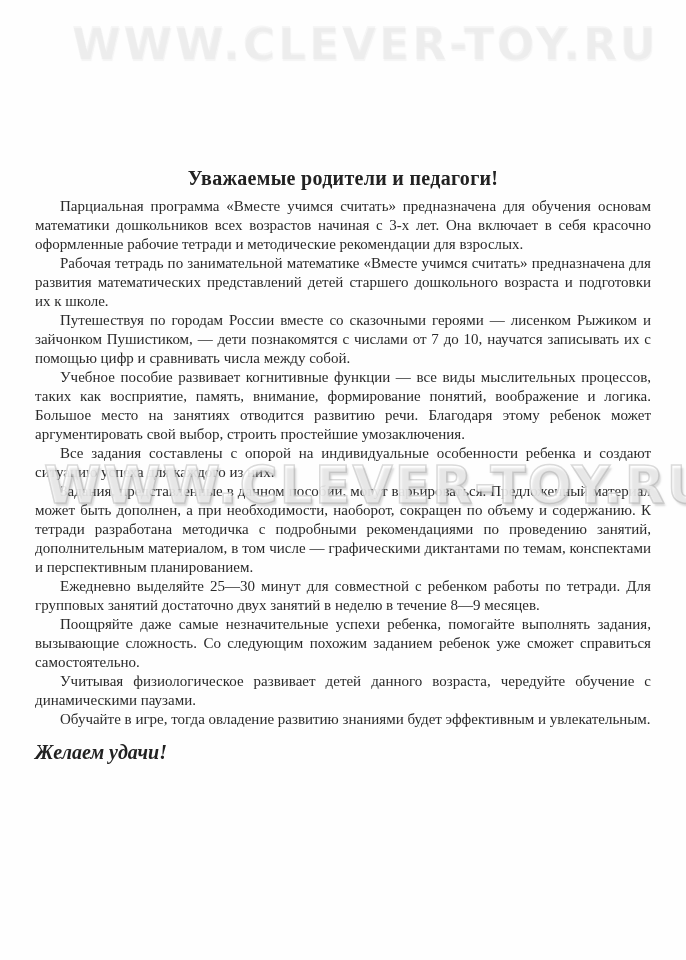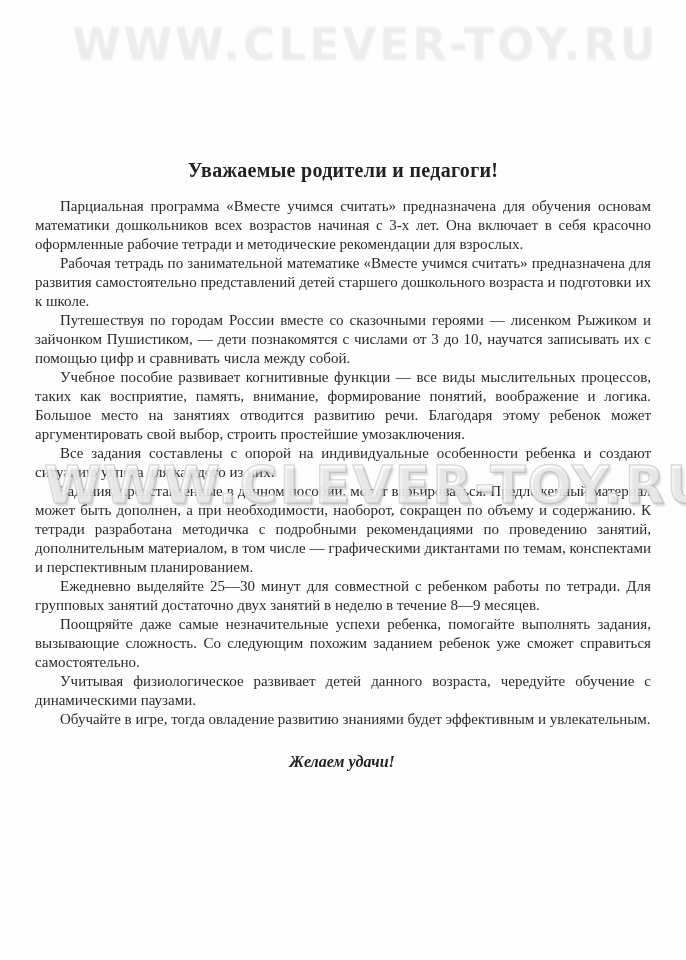--- a/index.html
+++ b/index.html
@@ -43,21 +43,21 @@
     color: rgba(255,255,255,0.35);
     -webkit-text-stroke: 1.5px rgba(150,150,150,0.35);
     text-shadow: 2px 3px 2px rgba(135,135,135,0.30), -1px -1px 1px rgba(255,255,255,0.85);
     z-index: 5;
   }
   .page-title {
     position: absolute;
     top: 151px;
     left: 0;
     right: 0;
-    margin: 8px;
+    margin: 16px;
     text-align: center;
     font-size: 20px;
     font-weight: bold;
     letter-spacing: 0.3px;
     color: #222;
   }
   .content {
     position: absolute;
     top: 197px;
     left: 35px;
@@ -66,42 +66,42 @@
   .content p {
     margin: 0;
     font-size: 15px;
     line-height: 19px;
     text-align: justify;
     text-indent: 25px;
     hyphens: auto;
     -webkit-hyphens: auto;
   }
   .closing {
-    margin-top: 24px;
+    margin-top: 12px;
     padding-right: 2px;
-    text-align: center;
-    font-size: 16px;
+    text-align: left;
+    font-size: 20px;
     font-weight: bold;
     font-style: italic;
     color: #222;
   }
 </style>
 </head>
 <body>
 
 <div class="page" lang="ru">
 
   <div class="watermark watermark-top">WWW.CLEVER-TOY.RU</div>
 
   <h1 class="page-title">Уважаемые родители и педагоги!</h1>
 
   <div class="content">
     <p>Парциальная программа «Вместе учимся считать» предназначена для обучения основам математики дошкольников всех возрастов начиная с 3-х лет. Она включает в себя красочно оформленные рабочие тетради и методические рекомендации для взрослых.</p>
-    <p>Рабочая тетрадь по занимательной математике «Вместе учимся считать» предназначена для развития самостоятельно представлений детей старшего дошкольного возраста и подготовки их к школе.</p>
-    <p>Путешествуя по городам России вместе со сказочными героями — лисенком Рыжиком и зайчонком Пушистиком, — дети познакомятся с числами от 3 до 10, научатся записывать их с помощью цифр и сравнивать числа между собой.</p>
+    <p>Рабочая тетрадь по занимательной математике «Вместе учимся считать» предназначена для развития математических представлений детей старшего дошкольного возраста и подготовки их к школе.</p>
+    <p>Путешествуя по городам России вместе со сказочными героями — лисенком Рыжиком и зайчонком Пушистиком, — дети познакомятся с числами от 7 до 10, научатся записывать их с помощью цифр и сравнивать числа между собой.</p>
     <p>Учебное пособие развивает когнитивные функции — все виды мыслительных процессов, таких как восприятие, память, внимание, формирование понятий, воображение и логика. Большое место на занятиях отводится развитию речи. Благодаря этому ребенок может аргументировать свой выбор, строить простейшие умозаключения.</p>
     <p>Все задания составлены с опорой на индивидуальные особенности ребенка и создают ситуацию успеха для каждого из них.</p>
     <p>Задания, представленные в данном пособии, могут варьироваться. Предложенный материал может быть дополнен, а при необходимости, наоборот, сокращен по объему и содержанию. К тетради разработана методичка с подробными рекомендациями по проведению занятий, дополнительным материалом, в том числе — графическими диктантами по темам, конспектами и перспективным планированием.</p>
     <p>Ежедневно выделяйте 25—30 минут для совместной с ребенком работы по тетради. Для групповых занятий достаточно двух занятий в неделю в течение 8—9 месяцев.</p>
     <p>Поощряйте даже самые незначительные успехи ребенка, помогайте выполнять задания, вызывающие сложность. Со следующим похожим заданием ребенок уже сможет справиться самостоятельно.</p>
     <p>Учитывая физиологическое развивает детей данного возраста, чередуйте обучение с динамическими паузами.</p>
     <p>Обучайте в игре, тогда овладение развитию знаниями будет эффективным и увлекательным.</p>
 
     <div class="closing">Желаем удачи!</div>
   </div>

